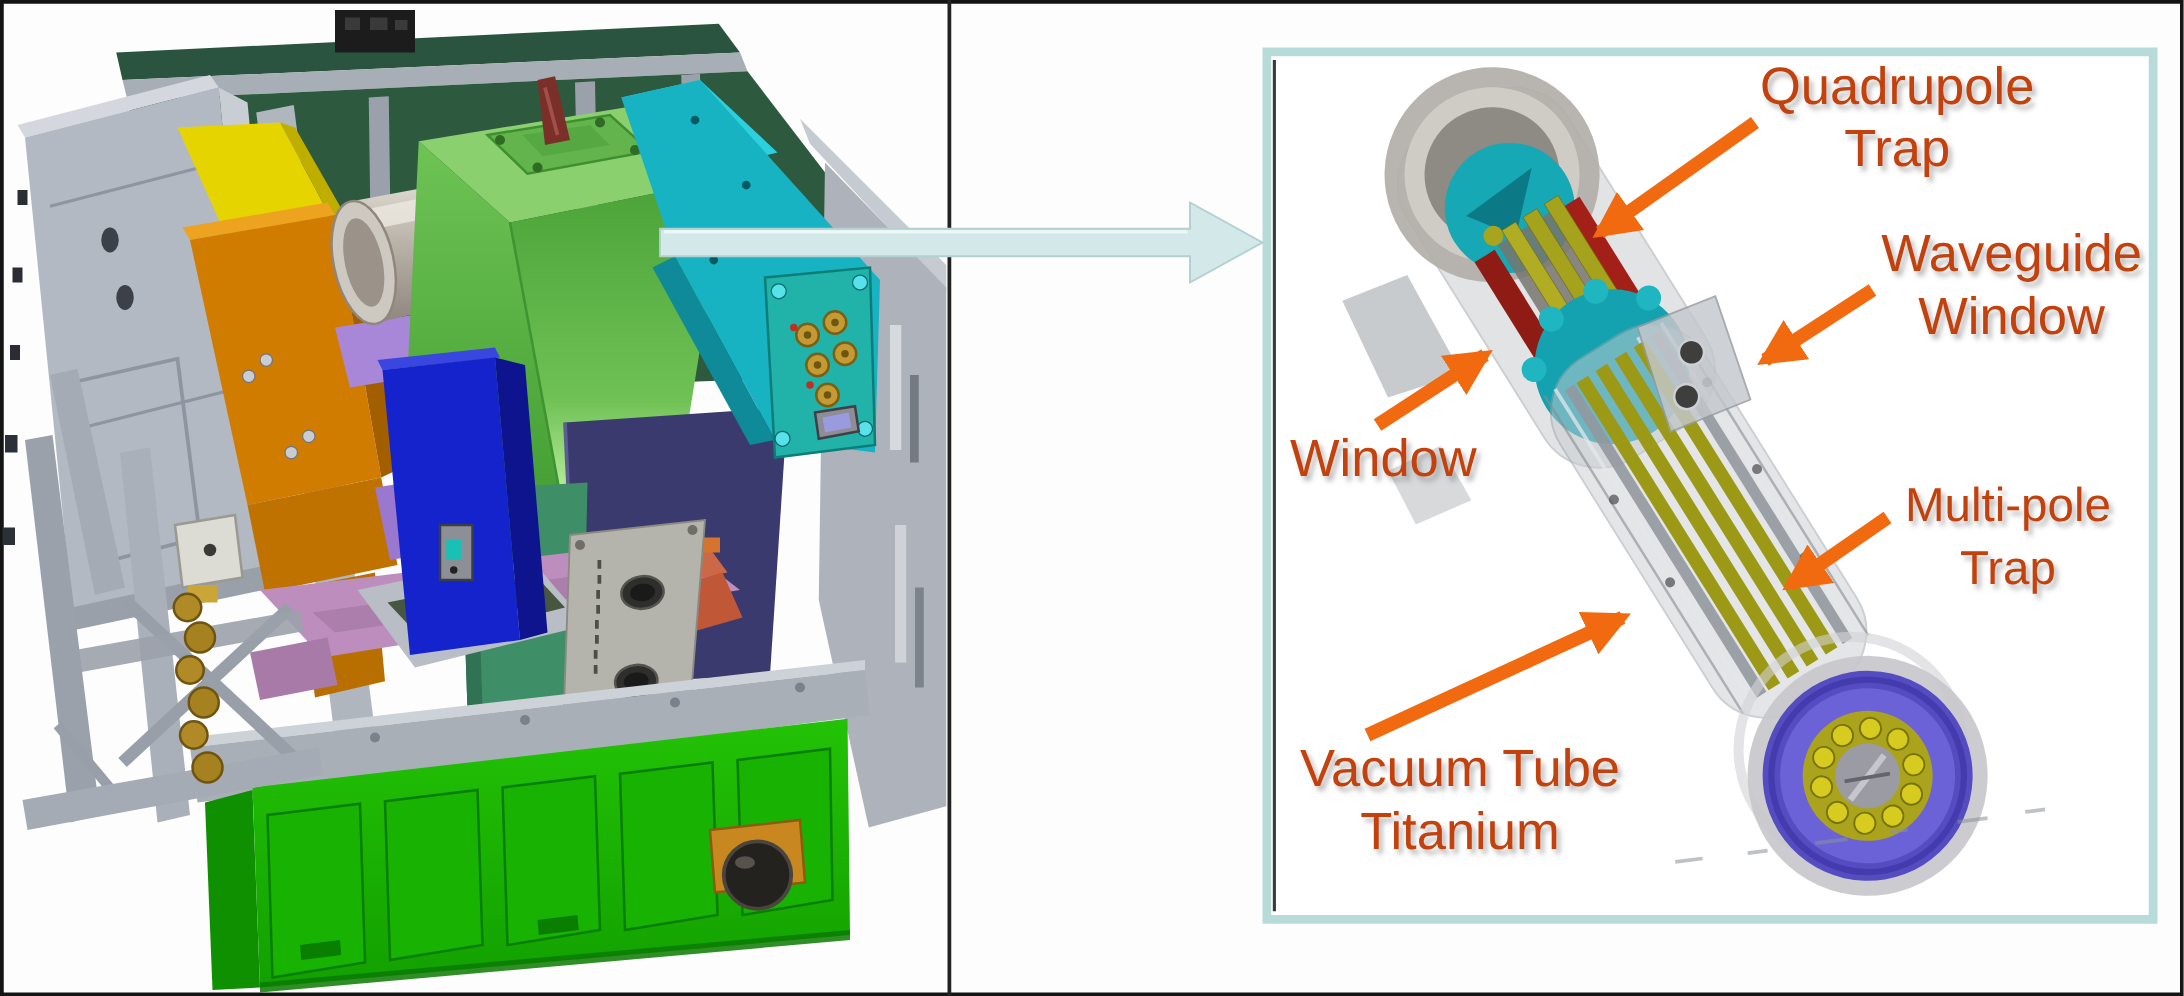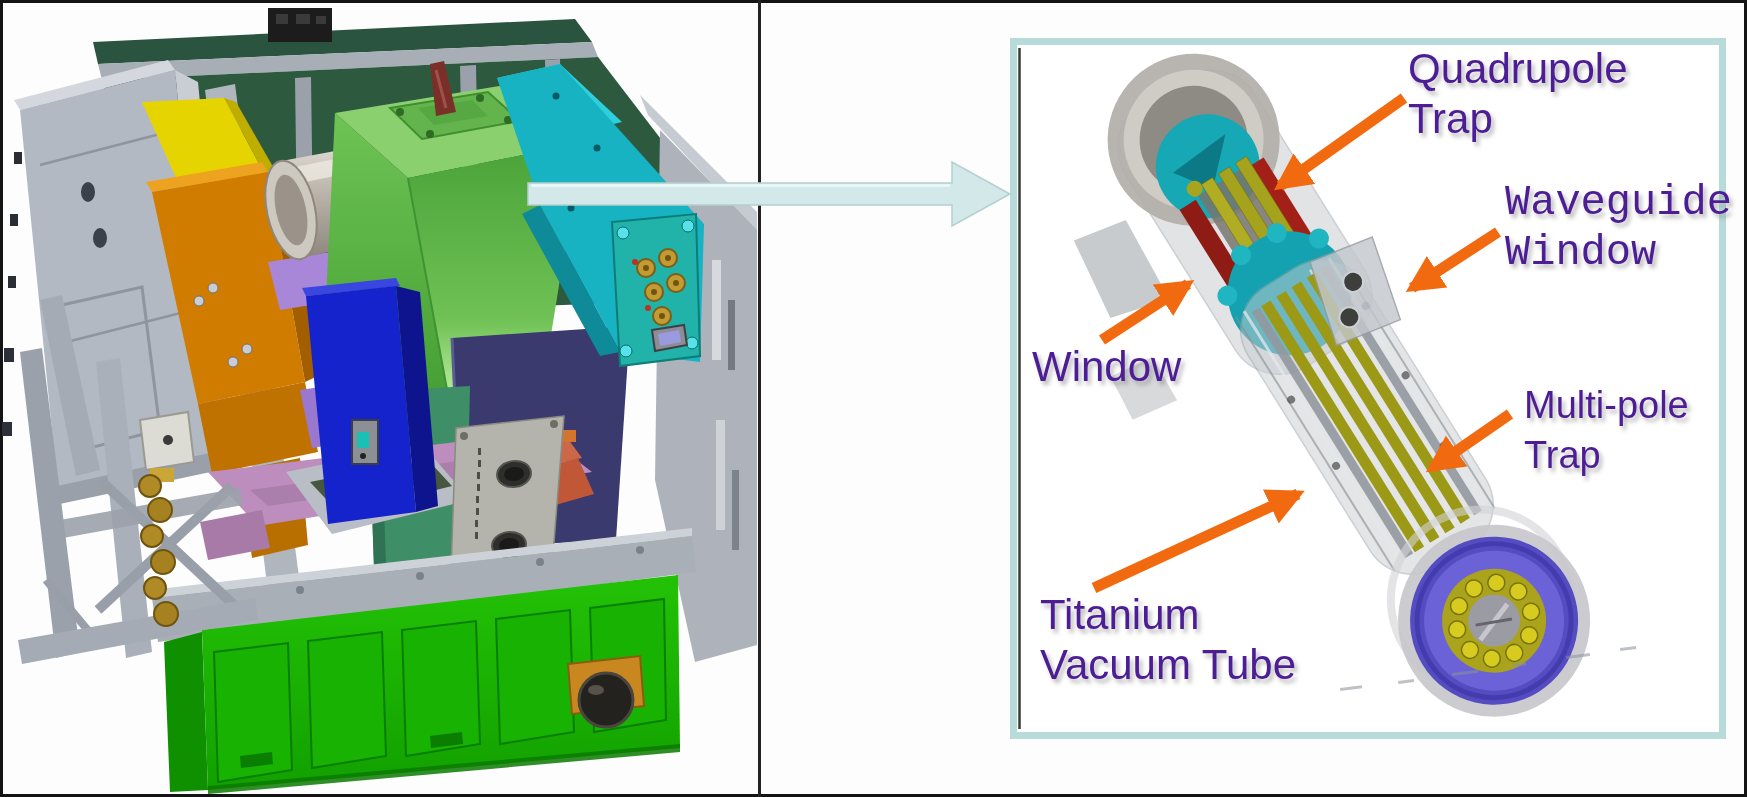--- a/index.html
+++ b/index.html
@@ -3,27 +3,28 @@
 <meta charset="utf-8">
 <style>
   html,body{margin:0;padding:0;background:#e8e8e8;}
   .stage{
     position:relative;width:1747px;height:797px;background:#fdfdfd;
     overflow:hidden;box-shadow:inset 0 0 0 3px #141414;
     font-family:"Liberation Sans",sans-serif;
   }
   .stage svg{position:absolute;left:0;top:0;}
   .lbl{
-    position:absolute;color:#4c1d95;font-size:42px;line-height:50px;
+    position:absolute;color:#c2410c;font-size:42px;line-height:50px;
     font-family:"Liberation Sans",sans-serif;white-space:nowrap;
     text-shadow:3px 4px 4px rgba(130,130,130,.55);
+    text-align:center;
   }
   .lbl span{display:block;}
   #lbl-quadrupole{left:1408px;top:44px;}
-  #lbl-waveguide{left:1505px;top:178px;font-family:Liberation Mono, monospace;}
+  #lbl-waveguide{left:1505px;top:178px;}
   #lbl-optical{left:1032px;top:342px;}
   #lbl-multipole{left:1524px;top:380px;font-size:38px;}
   #lbl-titanium{left:1040px;top:590px;}
 </style>
 </head>
 <body>
 
 <div class="stage">
 
 <svg width="1747" height="797" viewBox="0 0 1747 797">
@@ -419,17 +420,17 @@
   <span>Window</span>
 </div>
 <div class="lbl" id="lbl-optical">
   <span>Window</span>
 </div>
 <div class="lbl" id="lbl-multipole">
   <span>Multi-pole</span>
   <span>Trap</span>
 </div>
 <div class="lbl" id="lbl-titanium">
+  <span>Vacuum Tube</span>
   <span>Titanium</span>
-  <span>Vacuum Tube</span>
 </div>
 
 </div>
 
 </body></html>

